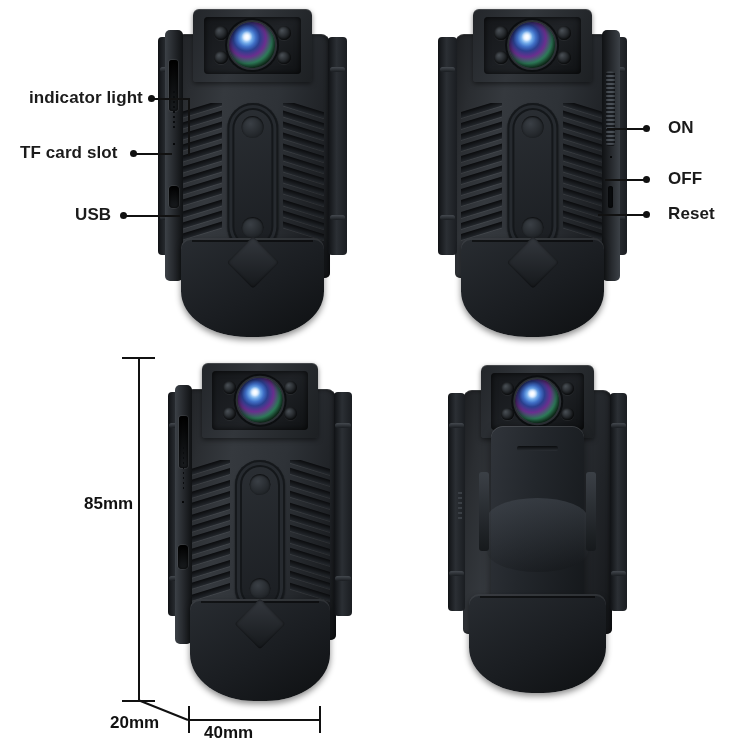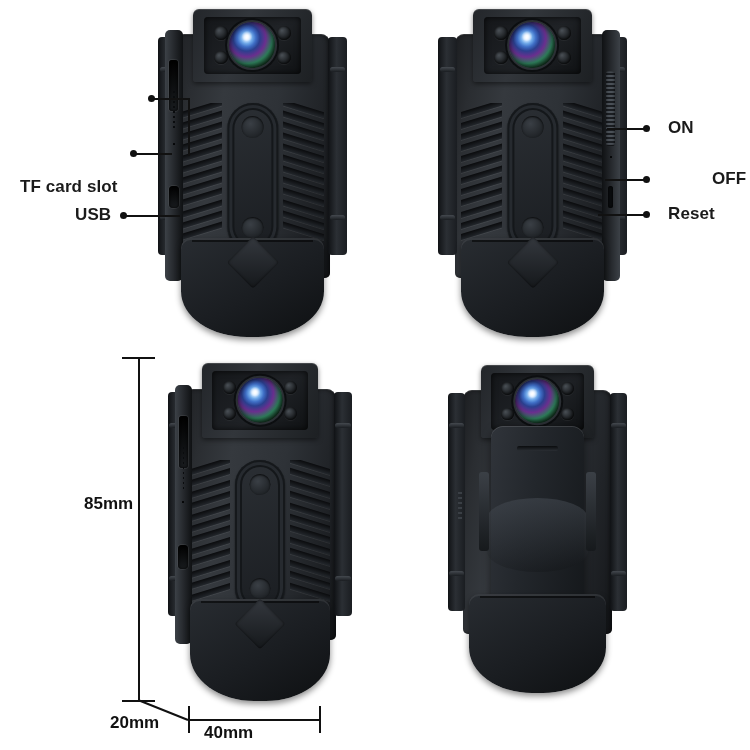--- a/index.html
+++ b/index.html
@@ -221,25 +221,26 @@
         </div>
       </div>
 
       <div class="base">
         <div class="seam"></div>
         <div class="diamond"></div>
       </div>
     </div>
   </div>
 
+  <div class="callout-label" style="left:29px;top:88px;">indicator light</div>
   <div class="dot" style="left:148px;top:95px;"></div>
   <div class="lead h" style="left:154px;top:98px;width:36px;"></div>
   <div class="lead v" style="left:188px;top:98px;height:58px;"></div>
 
-  <div class="callout-label" style="left:20px;top:143px;margin-top:34px;">TF card slot</div>
+  <div class="callout-label" style="left:20px;top:143px;">TF card slot</div>
   <div class="dot" style="left:130px;top:150px;"></div>
   <div class="lead h" style="left:136px;top:153px;width:36px;"></div>
 
   <div class="callout-label" style="left:75px;top:205px;">USB</div>
   <div class="dot" style="left:120px;top:212px;"></div>
   <div class="lead h" style="left:126px;top:215px;width:54px;"></div>
 
   <div class="device" style="left:430px;top:4px;width:205px;height:330px;">
     <div class="dev-inner">
       <div class="body-main"></div>
@@ -299,21 +300,21 @@
       </div>
     </div>
   </div>
 
   <div class="dot" style="left:643px;top:125px;"></div>
   <div class="lead h" style="left:607px;top:128px;width:40px;"></div>
   <div class="callout-label" style="left:668px;top:118px;">ON</div>
 
   <div class="dot" style="left:643px;top:176px;"></div>
   <div class="lead h" style="left:605px;top:179px;width:42px;"></div>
-  <div class="callout-label" style="left:668px;top:169px;margin-left:44px;">OFF</div>
+  <div class="callout-label" style="left:668px;top:169px;">OFF</div>
 
   <div class="dot" style="left:643px;top:211px;"></div>
   <div class="lead h" style="left:598px;top:214px;width:49px;"></div>
   <div class="callout-label" style="left:668px;top:204px;">Reset</div>
 
   <div class="device" style="left:160px;top:358px;width:200px;height:340px;">
     <div class="dev-inner">
       <div class="body-main"></div>
       <div class="rail left"></div>
       <div class="rail right"></div>

